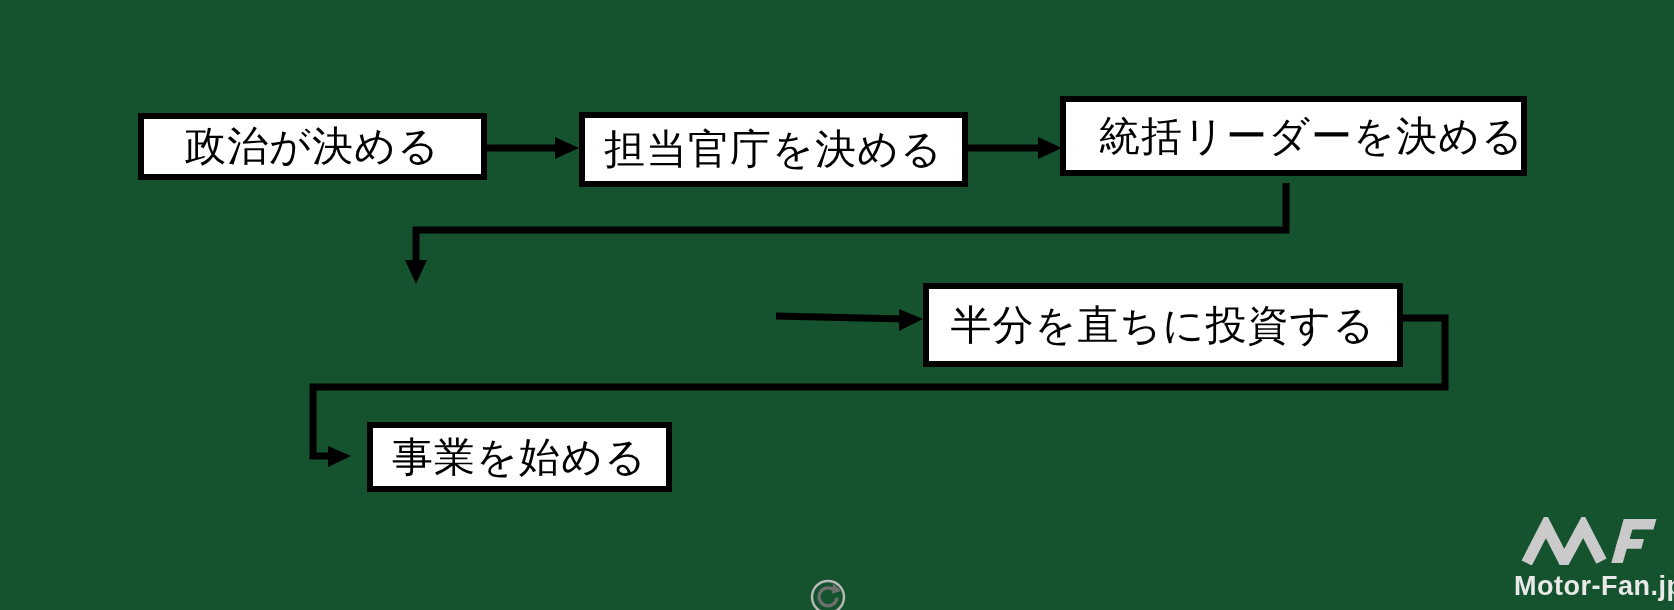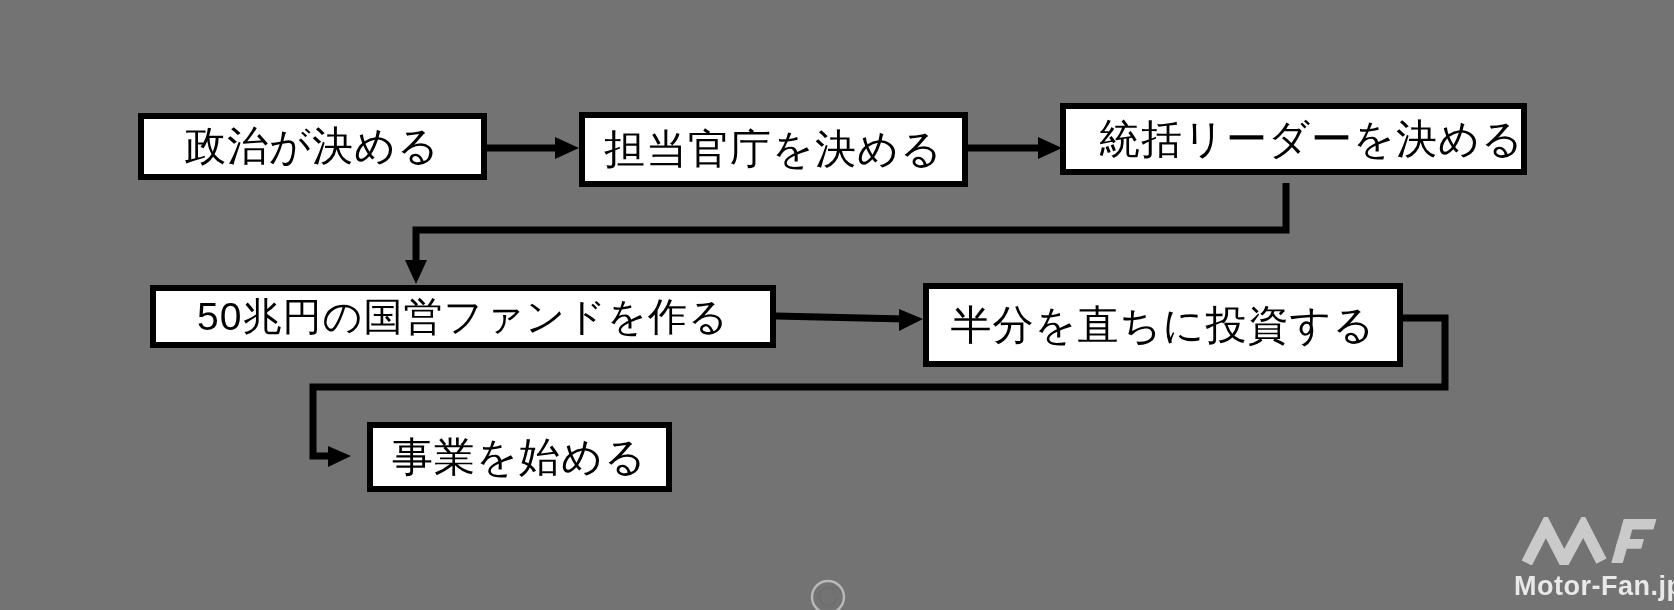--- a/index.html
+++ b/index.html
@@ -1,41 +1,41 @@
 <!DOCTYPE html>
 <html><head>
 <meta charset="utf-8">
 <style>
   * { margin: 0; padding: 0; box-sizing: border-box; }
   html, body { background: #ffffff; }
   .stage {
     position: relative;
     width: 1674px;
     height: 610px;
-    background: #737373;
+    background: #14532d;
     overflow: hidden;
     font-family: "Liberation Sans", "DejaVu Sans", sans-serif;
   }
   .flow-node {
     position: absolute;
     background: #ffffff;
     border: 6px solid #000000;
     color: #000000;
     display: flex;
     align-items: center;
     justify-content: center;
     font-size: 41px;
     font-weight: 500;
     letter-spacing: 1px;
     white-space: nowrap;
     line-height: 1;
   }
   .n1 { left: 138px;  top: 113px; width: 349px; height: 67px; }
   .n2 { left: 579px;  top: 112px; width: 389px; height: 75px; }
-  .n3 { left: 1060px; top: 103px; width: 467px; height: 72px; padding-left: 36px; }
+  .n3 { left: 1060px; top: 96px; width: 467px; height: 80px; padding-left: 36px; }
   .n4 { left: 150px;  top: 285px; width: 626px; height: 63px; font-size: 39px; }
   .n5 { left: 923px;  top: 283px; width: 480px; height: 84px; }
   .n6 { left: 353px;  top: 422px; width: 305px; height: 70px; margin-left: 14px; }
   .connector-layer {
     position: absolute;
     left: 0; top: 0;
     width: 1674px; height: 610px;
     pointer-events: none;
   }
   .watermark {
@@ -98,23 +98,20 @@
 
   <div class="flow-node n1">
     <span>政治が決める</span>
   </div>
   <div class="flow-node n2">
     <span>担当官庁を決める</span>
   </div>
   <div class="flow-node n3">
     <span>統括リーダーを決める</span>
   </div>
-  <div class="flow-node n4">
-    <span>50兆円の国営ファンドを作る</span>
-  </div>
   <div class="flow-node n5">
     <span>半分を直ちに投資する</span>
   </div>
   <div class="flow-node n6">
     <span>事業を始める</span>
   </div>
 
   <div class="refresh-btn">
     <svg viewBox="0 0 38 38" width="38" height="38" xmlns="http://www.w3.org/2000/svg">
       <circle cx="19" cy="19" r="16" fill="none" stroke="#b9b9b9" stroke-width="2.4"></circle>

